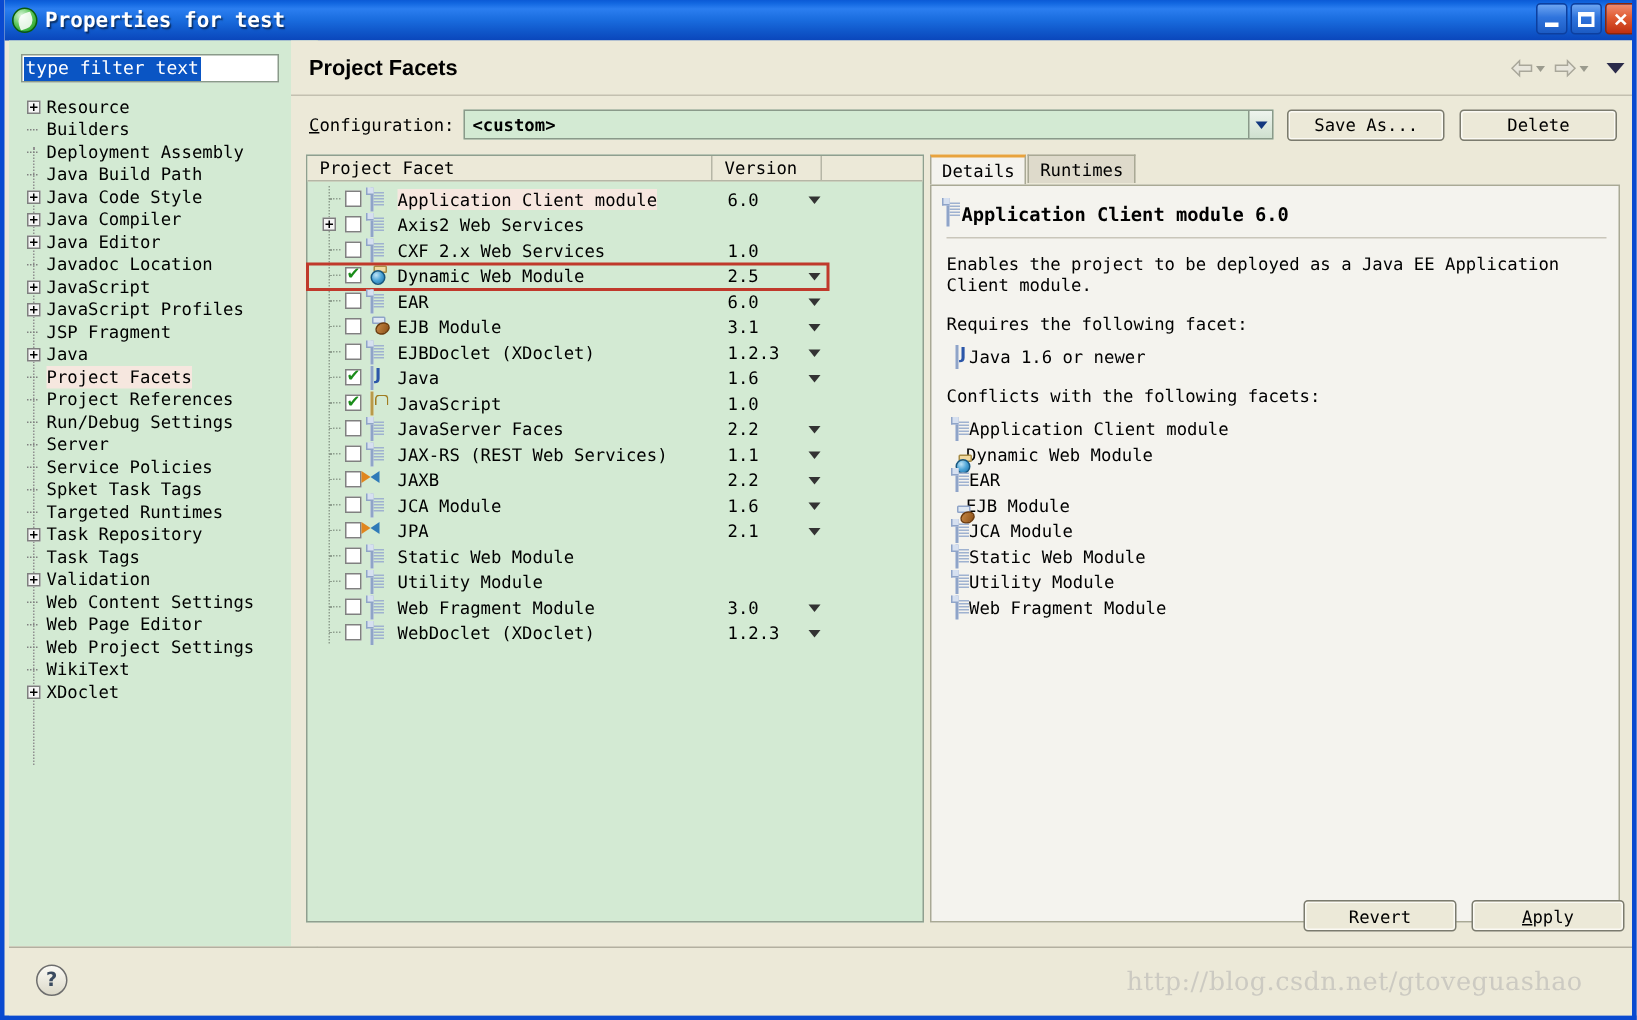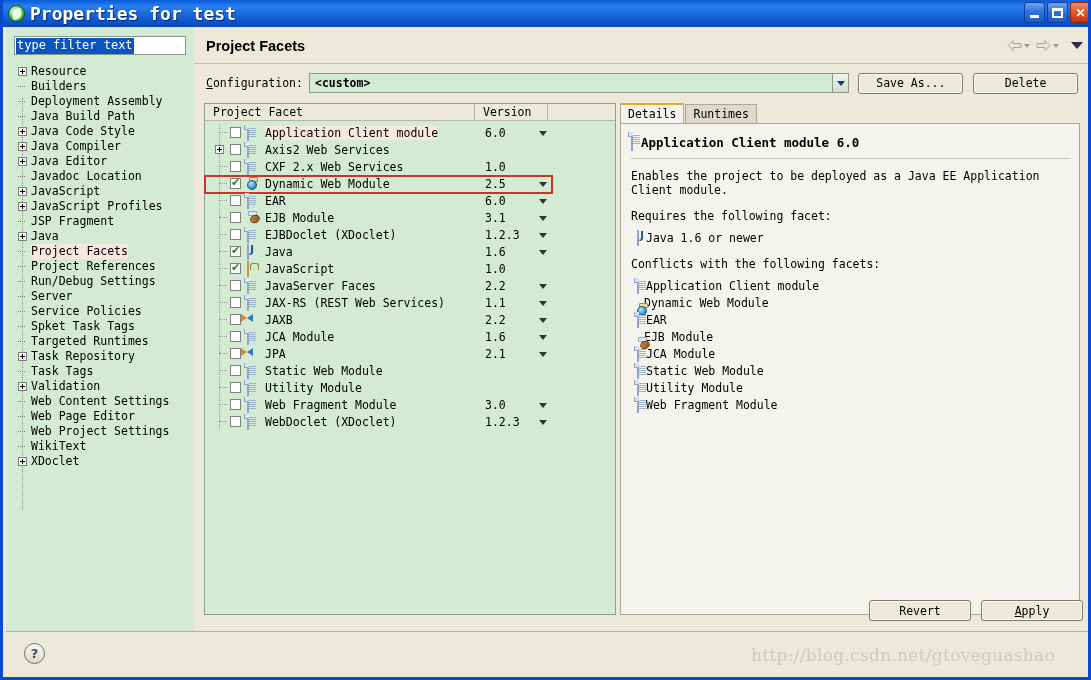--- a/index.html
+++ b/index.html
@@ -31,21 +31,21 @@
     background: radial-gradient(circle at 35% 30%, #dff7df 0%, #5fc85f 45%, #169416 100%);
     border: 1px solid #0b5c0b;
     position: relative; flex: none;
   }
   #titlebar .tb-icon::after {
     content:""; position:absolute; left:3px; top:3px; width:10px; height:10px;
     background: #ffffff; border-radius: 60% 10% 60% 10%;
     transform: rotate(-20deg); opacity: .85;
   }
   #titlebar .tb-title {
-    color: #ffffff; font-size: 18px; font-weight: bold;
+    color: #ffffff; font-size: 14px; font-weight: bold;
     font-family: "DejaVu Sans Mono", monospace;
     text-shadow: 1px 1px 1px rgba(0,0,0,.55);
     letter-spacing: 0px; white-space: nowrap;
   }
   #winbtns { position: absolute; right: 3px; top: 2px; display: flex; gap: 2px; }
   .winbtn {
     width: 21px; height: 21px;
     border: 1px solid #0d3f9e;
     border-radius: 3px;
     display: flex; align-items: center; justify-content: center;
@@ -287,21 +287,21 @@
   .ic-arrows .l, .ic-arrows .r { position:absolute; top:1px; width:0;height:0;
     border-top:4px solid transparent; border-bottom:4px solid transparent; }
   .ic-arrows .l { left:0; border-right:6px solid #2f7ab8; }
   .ic-arrows .r { right:0; border-left:6px solid #e0861e; }
 
   
   #details {
     position: absolute; left: 426px; top: 76px;
     width: 460px; height: 512px;
   }
-  #tabs { display: flex; align-items: flex-end; height: 20px; }
+  #tabs { display: flex; align-items: flex-start; height: 20px; }
   .tab {
     height: 19px; padding: 0 7px; display: flex; align-items: center;
     font-family: "DejaVu Sans Mono", monospace; font-size: 11.5px; color: #000;
     border: 1px solid #a9a995; border-bottom: none; background: #dedacb;
     margin-right: 1px; cursor: default;
   }
   .tab.active { background: #f4f3ee; border-top: 2px solid #e8a33d; height: 20px; }
   #detailbody {
     height: 492px; background: #f4f3ee; border: 1px solid #a9a995;
     padding: 9px 8px 0 10px; position: relative;

